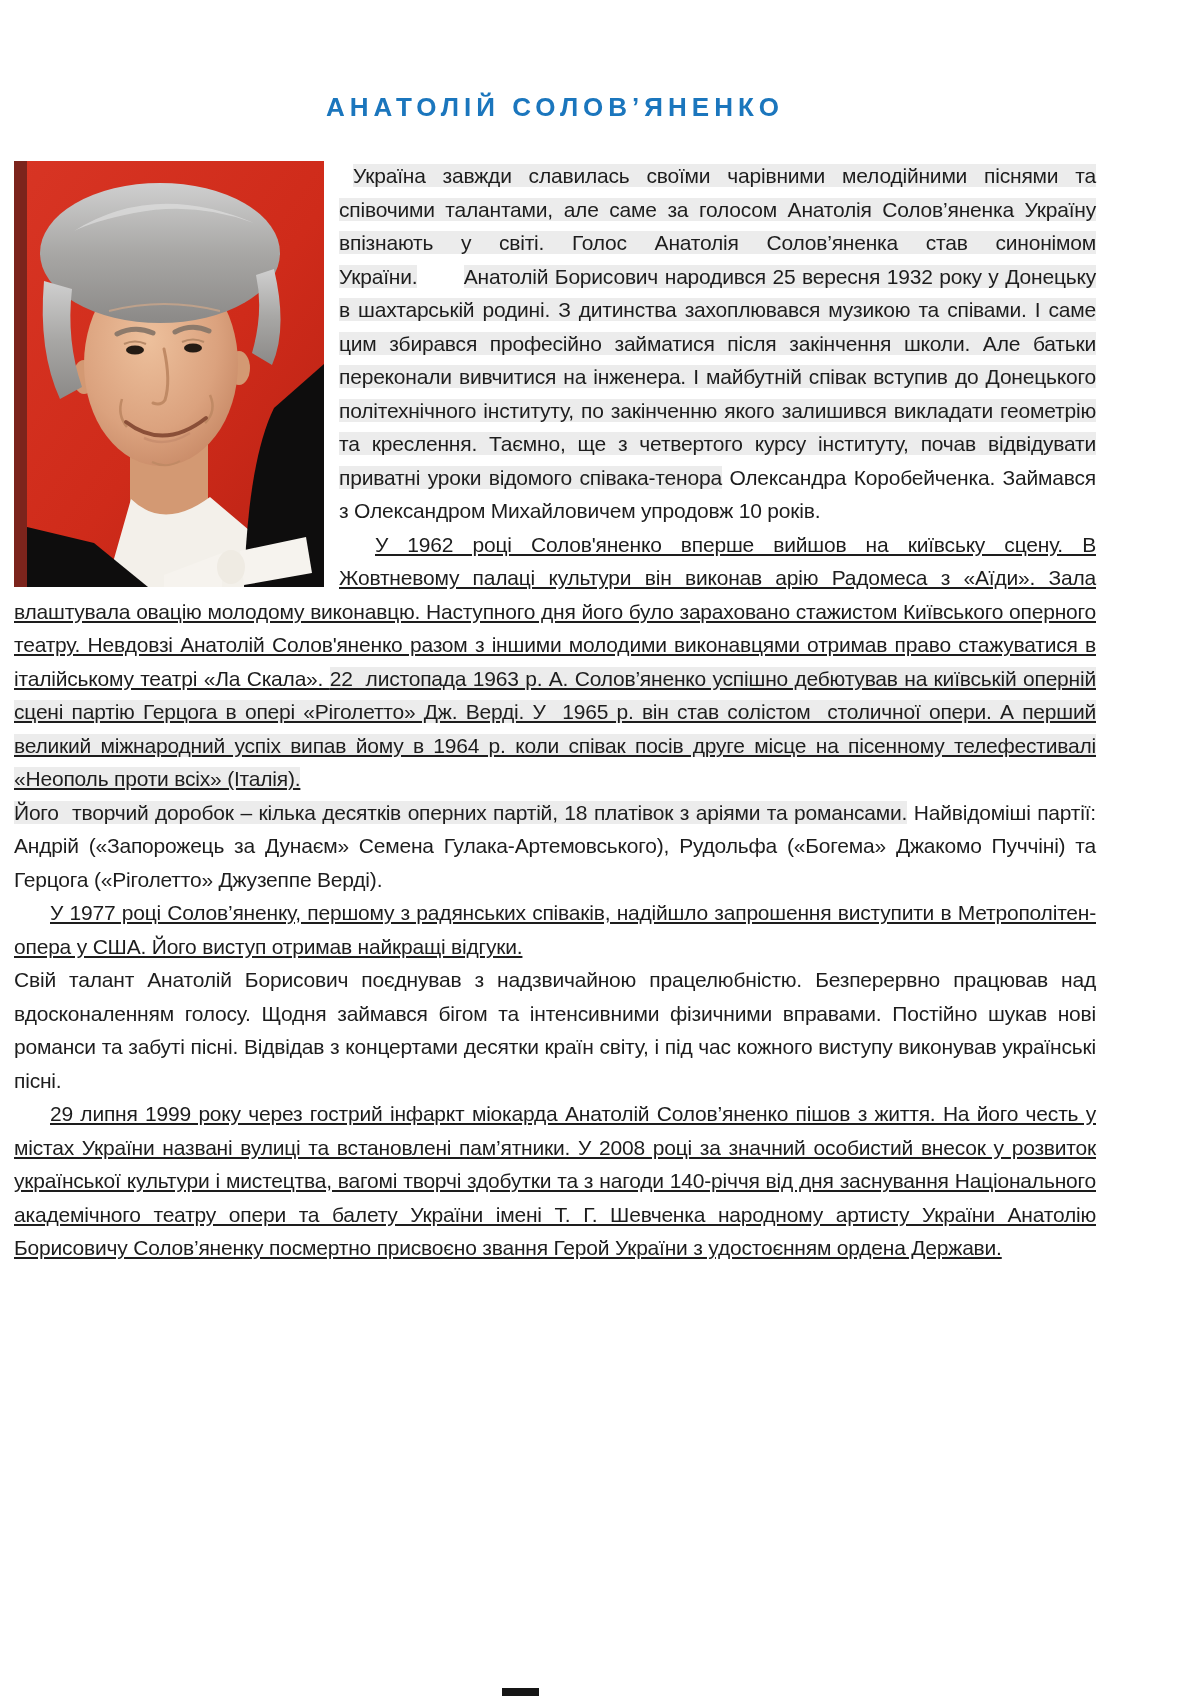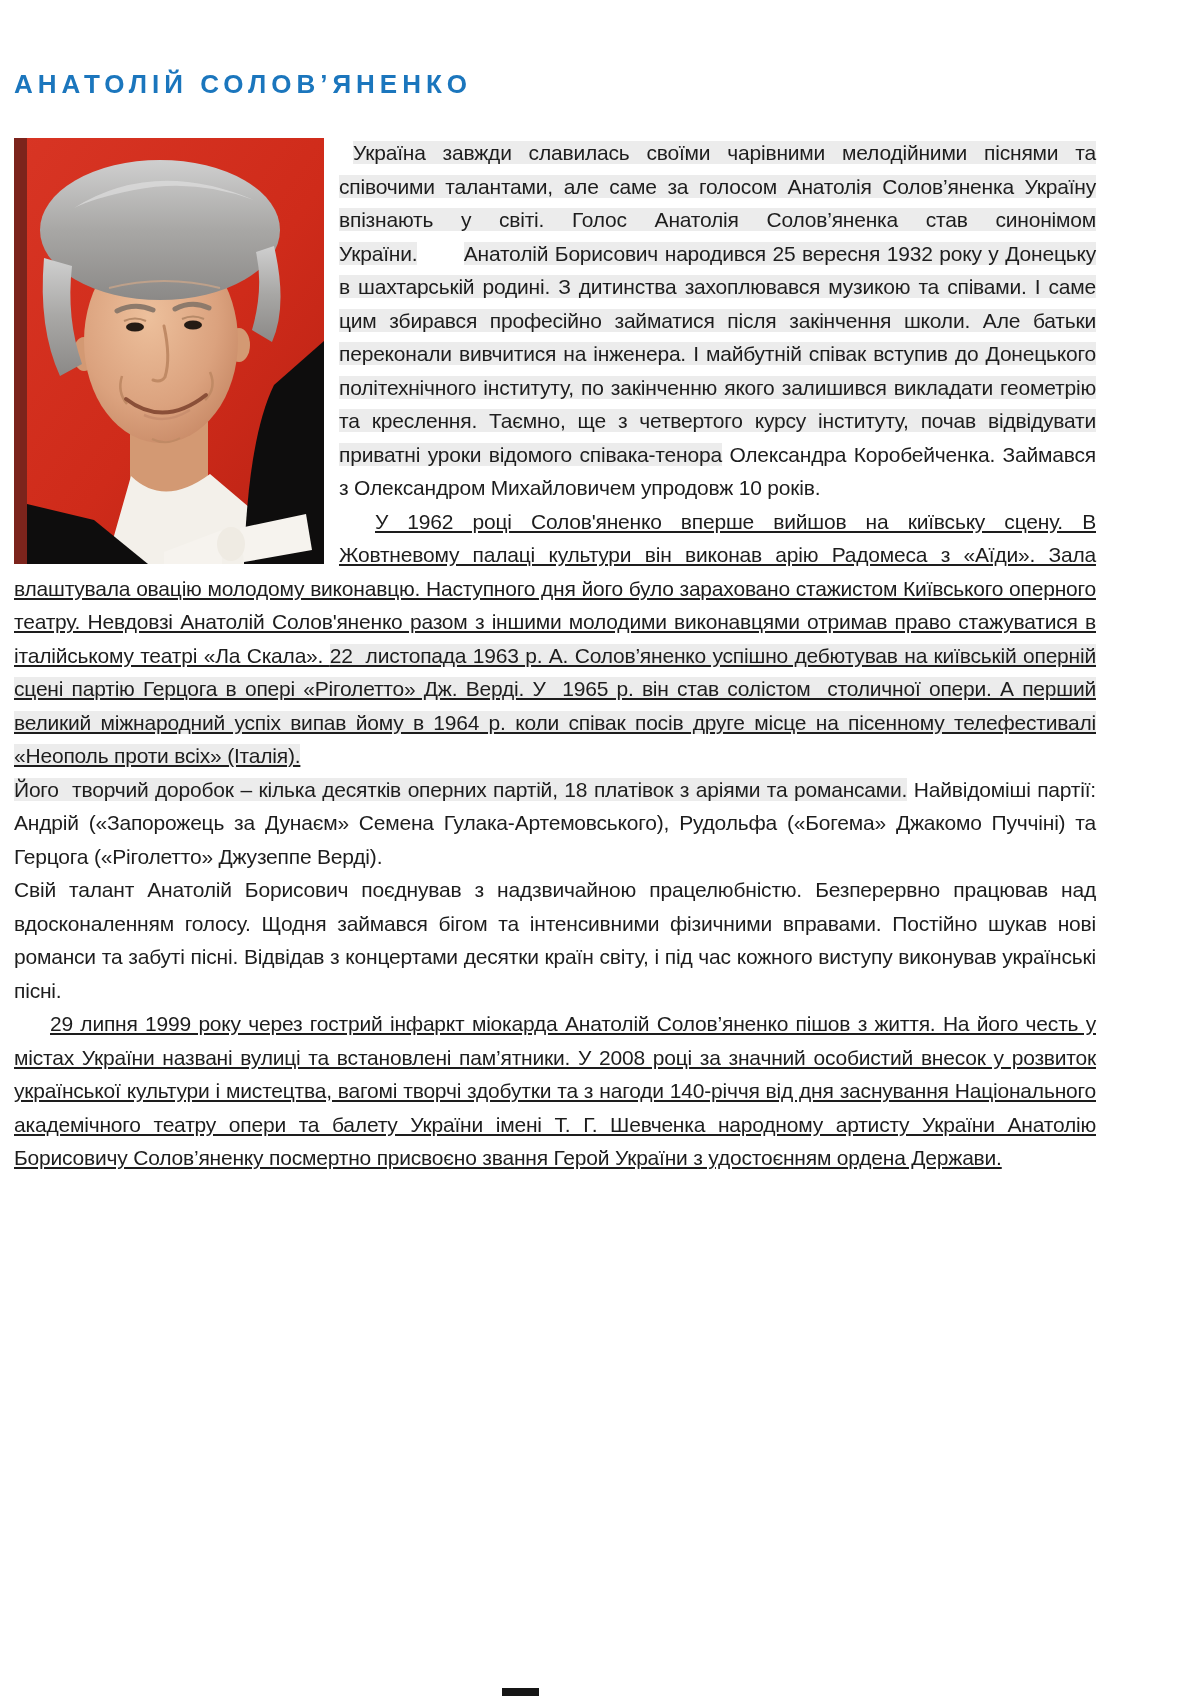--- a/index.html
+++ b/index.html
@@ -8,22 +8,22 @@
     width: 1200px; height: 1696px;
     position: relative;
     overflow: hidden;
     font-family: "Liberation Sans", sans-serif;
   }
   .page {
     position: absolute; inset: 0;
     background: #ffffff;
   }
   .doc-title {
-    margin: 69px 104px 36px 14px;
-    text-align: left;
+    margin: 92px 104px 36px 14px;
+    text-align: center;
     color: #1b76bd;
     font-size: 26px;
     font-weight: bold;
     letter-spacing: 5px;
     white-space: nowrap;
   }
   .content {
     margin: 0 104px 0 14px;
     font-size: 21px;
     letter-spacing: -0.2px;
@@ -126,20 +126,21 @@
         <path d="M95,150 Q150,136 206,150" stroke="#e2ae88" stroke-width="2" fill="none" opacity="0.55"></path>
       </svg>
     </div>
 
     <p class="para indent-sm"><span class="hl">Україна завжди славилась своїми чарівними мелодійними піснями та співочими талантами, але саме за голосом Анатолія Солов’яненка Україну впізнають у світі. Голос Анатолія Солов’яненка став синонімом України.</span><span>&nbsp;&nbsp;&nbsp;&nbsp;&nbsp;&nbsp;&nbsp;</span><span class="hl">Анатолій Борисович народився 25 вересня 1932 року у Донецьку в шахтарській родині. З дитинства захоплювався музикою та співами. І саме цим збирався професійно займатися після закінчення школи. Але батьки переконали вивчитися на інженера. І майбутній співак вступив до Донецького політехнічного інституту, по закінченню якого залишився викладати геометрію та креслення. Таємно, ще з четвертого курсу інституту, почав відвідувати приватні уроки відомого співака-тенора</span><span> Олександра Коробейченка. Займався з Олександром Михайловичем упродовж 10 років.</span></p>
 
     <p class="para indent"><span>У 1962 році Солов'яненко вперше вийшов на київську сцену. В Жовтневому палаці культури він виконав арію Радомеса з «Аїди». Зала влаштувала овацію молодому виконавцю. Наступного дня його було зараховано стажистом Київського оперного театру. Невдовзі Анатолій Солов'яненко разом з іншими молодими виконавцями отримав право стажуватися в італійському театрі «Ла Скала». </span><span class="hl">22&nbsp; листопада 1963 р. А. Солов’яненко успішно дебютував на київській оперній сцені партію Герцога в опері «Ріголетто» Дж. Верді. У&nbsp; 1965 р. він став солістом&nbsp; столичної опери. А перший великий міжнародний успіх випав йому в 1964 р. коли співак посів друге місце на пісенному телефестивалі «Неополь проти всіх» (Італія).</span></p>
 
     <p class="para"><span class="hl">Його&nbsp; творчий доробок – кілька десятків оперних партій, 18 платівок з аріями та романсами.</span><span> Найвідоміші партії: Андрій («Запорожець за Дунаєм» Семена Гулака-Артемовського), Рудольфа («Богема» Джакомо Пуччіні) та Герцога («Ріголетто» Джузеппе Верді).</span></p>
 
+    <p class="para indent">У 1977 році Солов’яненку, першому з радянських співаків, надійшло запрошення виступити в Метрополітен-опера у США. Його виступ отримав найкращі відгуки.</p>
 
     <p class="para">Свій талант Анатолій Борисович поєднував з надзвичайною працелюбністю. Безперервно працював над вдосконаленням голосу. Щодня займався бігом та інтенсивними фізичними вправами. Постійно шукав нові романси та забуті пісні. Відвідав з концертами десятки країн світу, і під час кожного виступу виконував українські пісні.</p>
 
     <p class="para indent">29 липня 1999 року через гострий інфаркт міокарда Анатолій Солов’яненко пішов з життя. На його честь у містах України названі вулиці та встановлені пам’ятники. У 2008 році за значний особистий внесок у розвиток української культури і мистецтва, вагомі творчі здобутки та з нагоди 140-річчя від дня заснування Національного академічного театру опери та балету України імені Т. Г. Шевченка народному артисту України Анатолію Борисовичу Солов’яненку посмертно присвоєно звання Герой України з удостоєнням ордена Держави.</p>
 
   </div>
 
   <div class="footer-mark"></div>
 
 </div>

